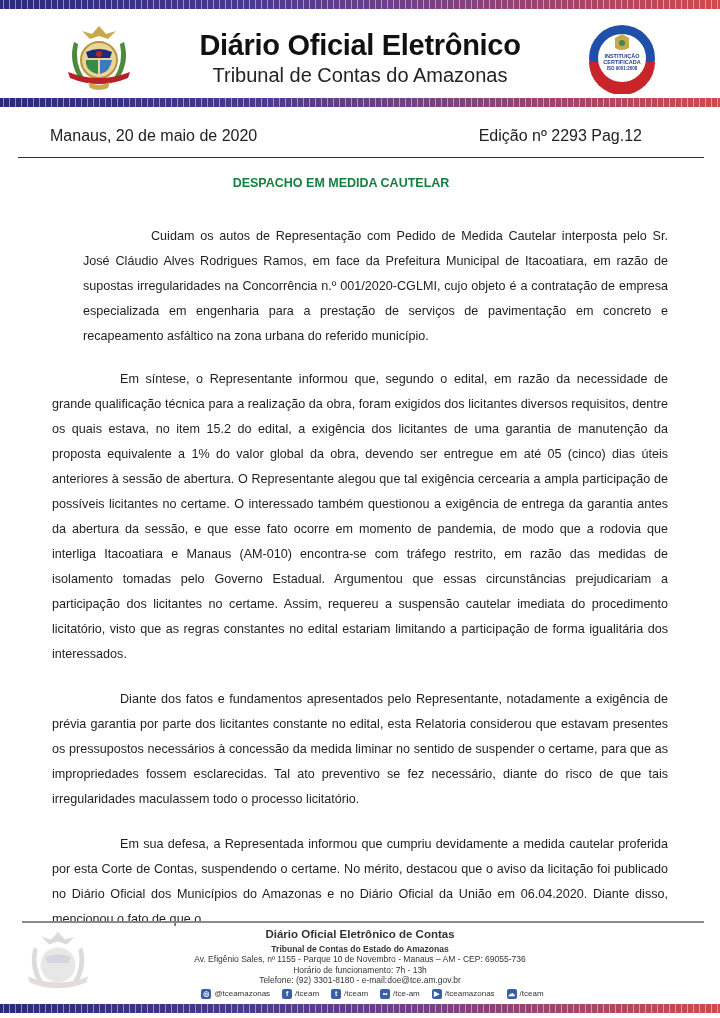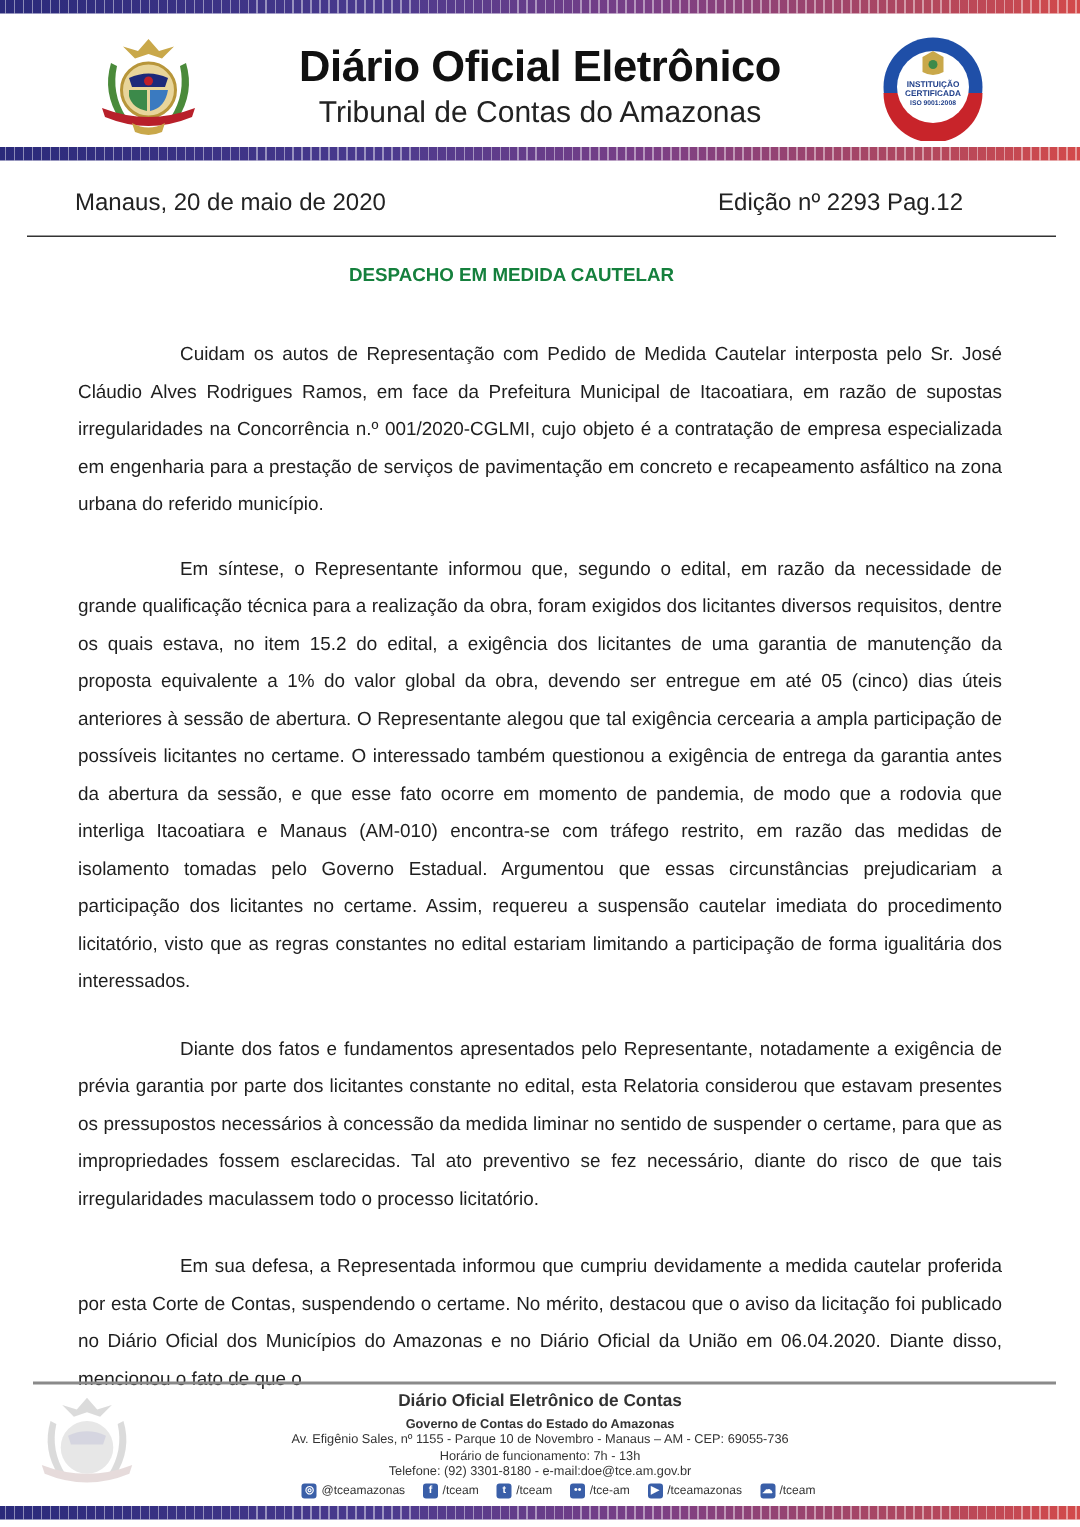--- a/index.html
+++ b/index.html
@@ -35,21 +35,21 @@
   .doc-heading {
     position: absolute; left: 0; width: 682px; top: 176px; text-align: center;
     font-weight: bold; font-size: 12.5px; color: #15803d;
   }
 
   .body-text {
     position: absolute; left: 52px; width: 616px; top: 224px;
     font-size: 12.6px; line-height: 25px; text-align: justify; color: #1f1f1f;
   }
   .body-text p { text-indent: 68px; margin-bottom: 20px; }
-  .body-text p.p1 { margin-bottom: 18px; }
+  .body-text p.p1 { margin-bottom: 18px; margin-left: 31px; }
   .body-text p.p4 { margin-bottom: 18px; }
 
   .footer-rule { position: absolute; left: 22px; width: 682px; top: 921px; height: 2px; background: #8a8a8a; }
   .footer-logo { position: absolute; left: 22px; top: 926px; width: 72px; height: 72px; opacity: 0.35; }
   .footer { position: absolute; left: 0; width: 720px; top: 927px; text-align: center; color: #333; }
   .f-title { font-weight: bold; font-size: 11.5px; line-height: 14px; margin-bottom: 3px; }
   .f-org { font-weight: bold; font-size: 8.5px; line-height: 10px; }
   .f-line { font-size: 8.5px; line-height: 10.5px; }
   .social-row { display: flex; justify-content: center; gap: 12px; margin-top: 3px; font-size: 8px; color: #333; align-items: center; padding-left: 25px; }
   .social { display: flex; align-items: center; gap: 3px; }
@@ -108,21 +108,21 @@
   <path d="M37 4 L30 12 L20 9 L28 17 L37 14 L46 17 L54 9 L44 12 Z" fill="#9a9a9a"></path>
   <path d="M12 20 Q6 40 18 58 L22 56 Q12 40 16 22 Z" fill="#9a9a9a"></path>
   <path d="M62 20 Q68 40 56 58 L52 56 Q62 40 58 22 Z" fill="#9a9a9a"></path>
   <circle cx="37" cy="38" r="18" fill="#bbbbbb"></circle>
   <path d="M24 30 Q37 24 50 30 L48 36 L26 36 Z" fill="#8a8aa8"></path>
   <path d="M6 50 Q37 62 68 50 L66 56 Q37 68 8 56 Z" fill="#b89a9a"></path>
 </svg>
 
 <div class="footer">
   <div class="f-title">Diário Oficial Eletrônico de Contas</div>
-  <div class="f-org">Governo de Contas do Estado do Amazonas</div>
+  <div class="f-org">Tribunal de Contas do Estado do Amazonas</div>
   <div class="f-line">Av. Efigênio Sales, nº 1155 - Parque 10 de Novembro - Manaus – AM - CEP: 69055-736</div>
   <div class="f-line">Horário de funcionamento: 7h - 13h</div>
   <div class="f-line">Telefone: (92) 3301-8180 - e-mail:doe@tce.am.gov.br</div>
   <div class="social-row">
     <span class="social">
       <span class="s-icon">◎</span>
       <span>@tceamazonas</span>
     </span>
     <span class="social">
       <span class="s-icon">f</span>

